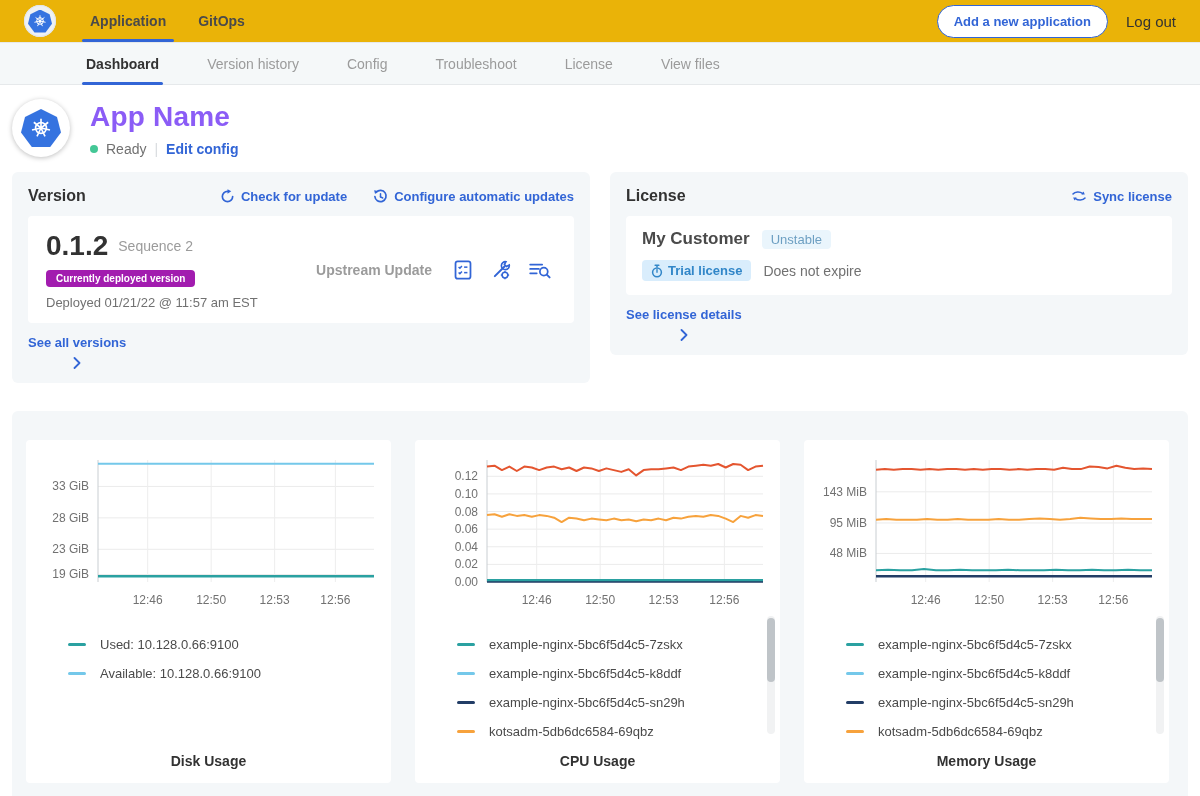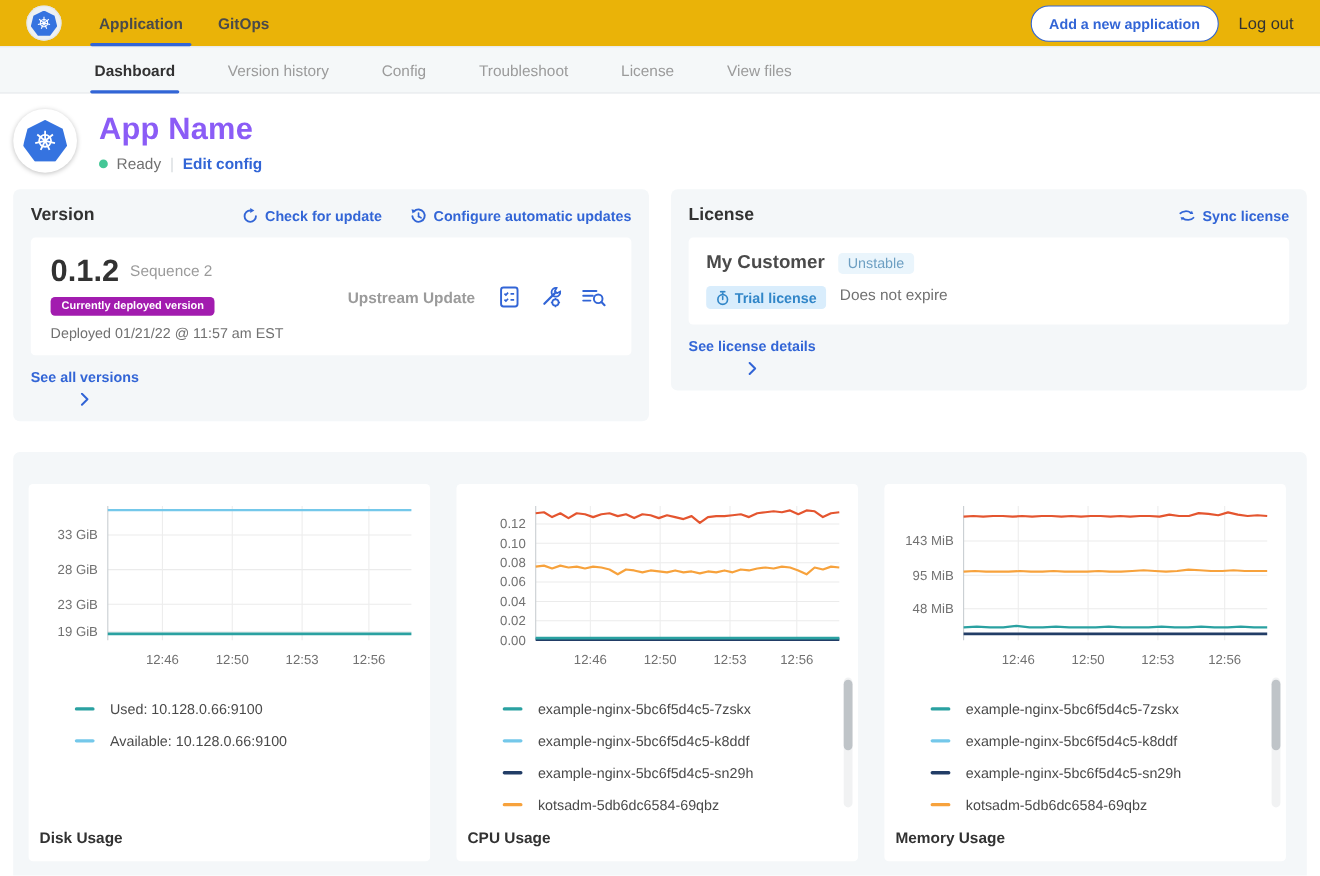--- a/index.html
+++ b/index.html
@@ -55,34 +55,34 @@
   .upstream { flex:1; text-align:center; font-size:14px; font-weight:700; color:#9b9b9b; }
   .ver-actions { display:flex; gap:16px; align-items:center; padding-right:4px; }
   .ver-actions .act { cursor:pointer; display:flex; }
   .see-link { display:inline-flex; align-items:center; gap:7px; margin-top:12px; font-size:13px;flex-direction:column; }
 
   .license-panel { width:578px; }
   .license-inner { padding:13px 16px 14px; }
   .cust-row { display:flex; align-items:center; gap:12px; }
   .cust-name { font-size:17px; font-weight:700; color:#4a4a4a; }
   .channel-badge { background:#eaf5fc; color:#6d9fc2; font-size:13px; padding:2px 9px; border-radius:4px; }
-  .lic-row2 { display:flex; align-items:flex-start; gap:12px; margin-top:11px; }
+  .lic-row2 { display:flex; align-items:center; gap:12px; margin-top:11px; }
   .type-badge { background:#d9edfc; color:#3186c8; font-size:13px; font-weight:700; padding:3px 9px; border-radius:4px; display:inline-flex; align-items:center; gap:5px; }
   .expires { font-size:14px; color:#717171; }
 
   
   .monitoring { margin:28px 12px 0 12px; background:#f4f7f9; border-radius:6px; padding:16px 14px 20px; height:390px; }
   .charts-row { display:flex; gap:24px; margin-top:13px; }
   .chart-card { background:#fff; border-radius:4px; width:365px; height:343px; padding:14px 10px 14px; position:relative; display:flex; flex-direction:column; }
   .chart-svg { width:345px; height:158px; display:block; }
   .legend { list-style:none; margin-top:18px; padding-left:32px; }
   .legend li { display:flex; align-items:center; gap:14px; height:29px; }
   .swatch { width:18px; height:3px; border-radius:2px; flex:0 0 18px; }
   .legend-label { font-size:13px; color:#4a4a4a; }
-  .chart-title { margin-top:auto; font-size:14px; font-weight:700; color:#323232; }
+  .chart-title { margin-top:auto; text-align:center; font-size:14px; font-weight:700; color:#323232; }
   .scrollbar-track { position:absolute; right:5px; top:176px; width:8px; height:118px; background:#f1f2f3; border-radius:4px; }
   .scrollbar-thumb { position:absolute; left:0; top:2px; width:8px; height:64px; background:#bfc4c8; border-radius:4px; cursor:pointer; }
 
   svg.ic { display:block; }
 </style>
 </head>
 <body>
 
 <div class="topnav">
   <div class="logo-wrap">

